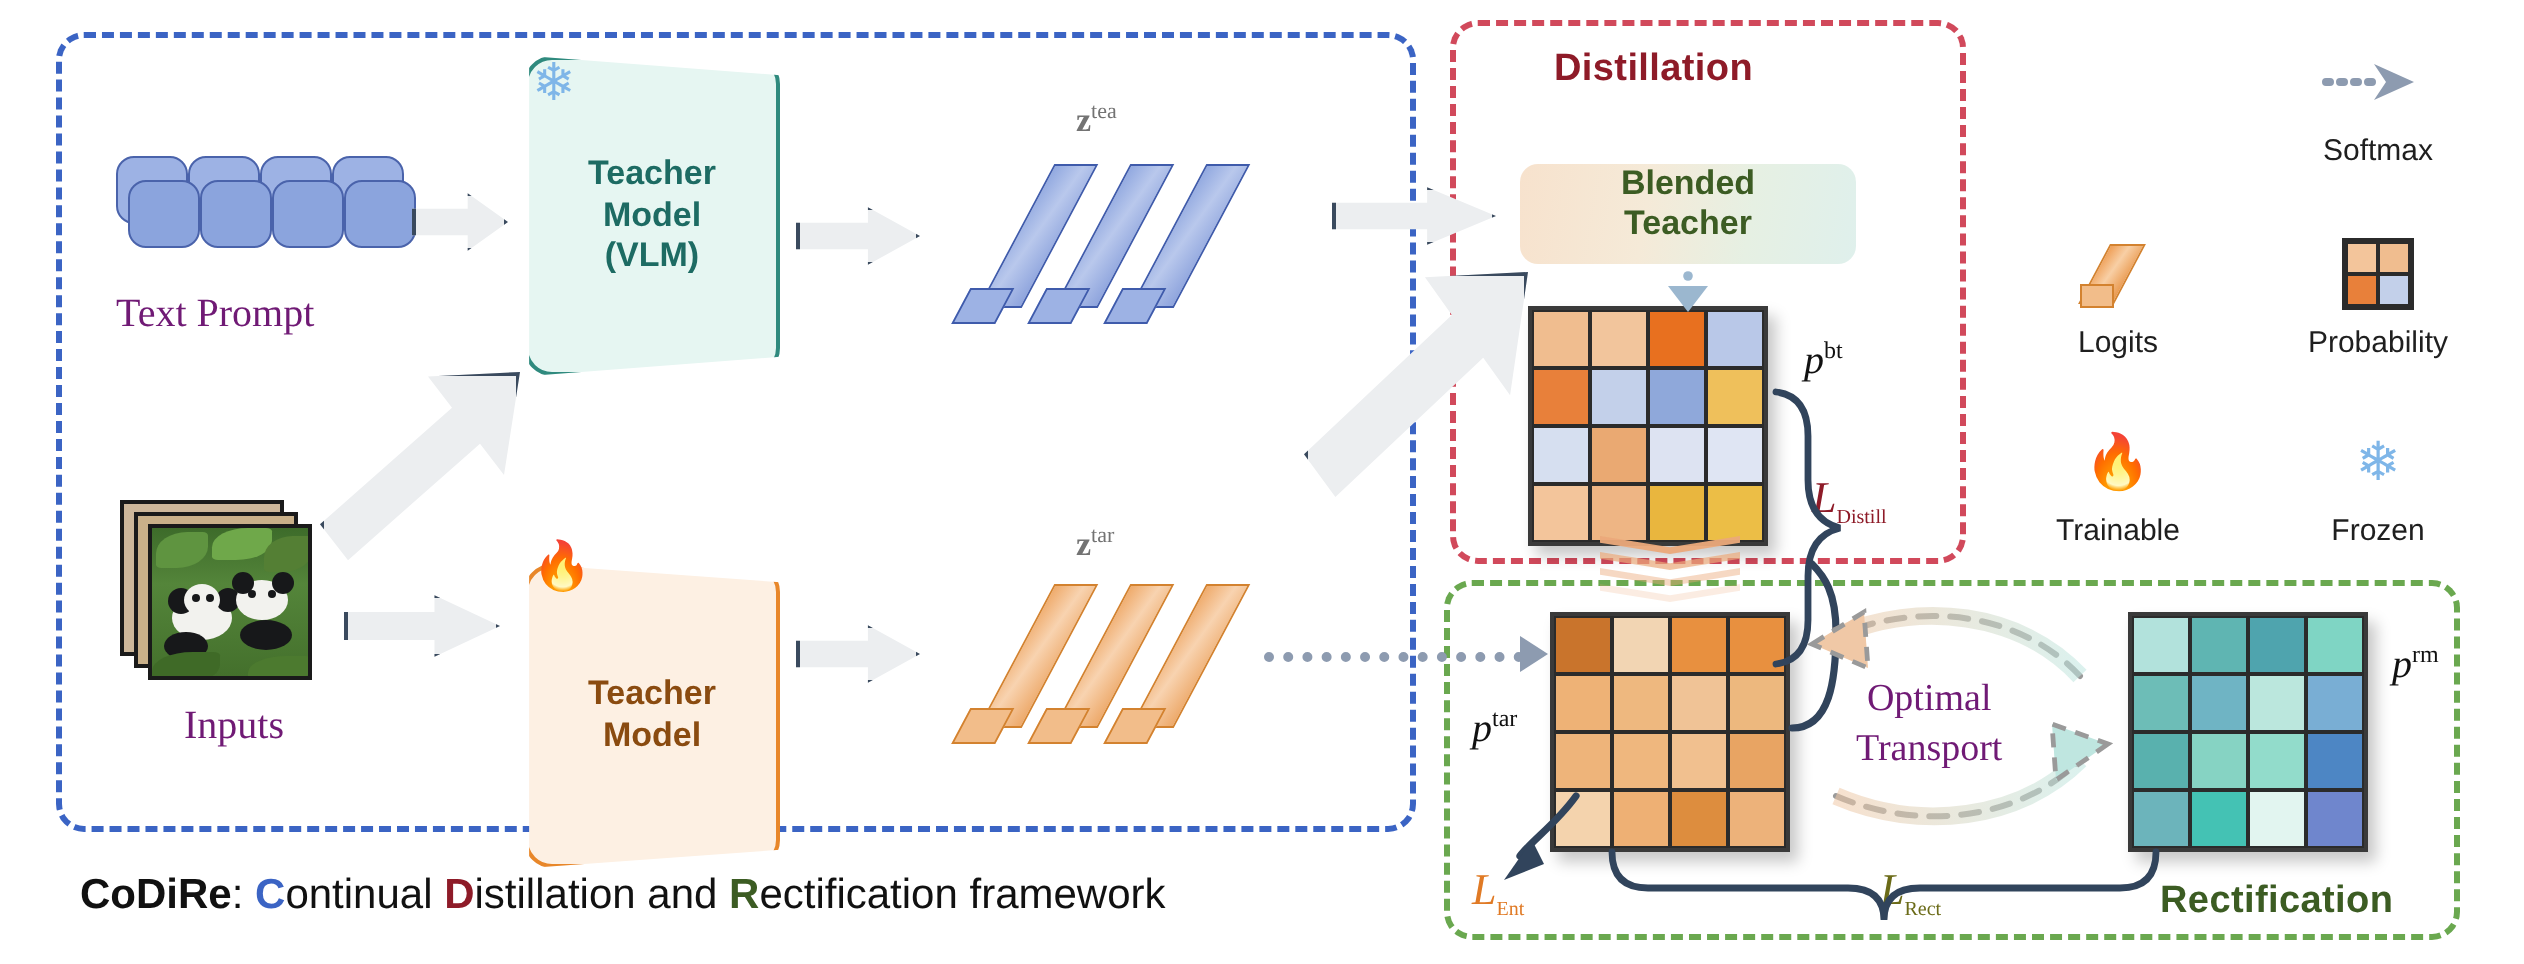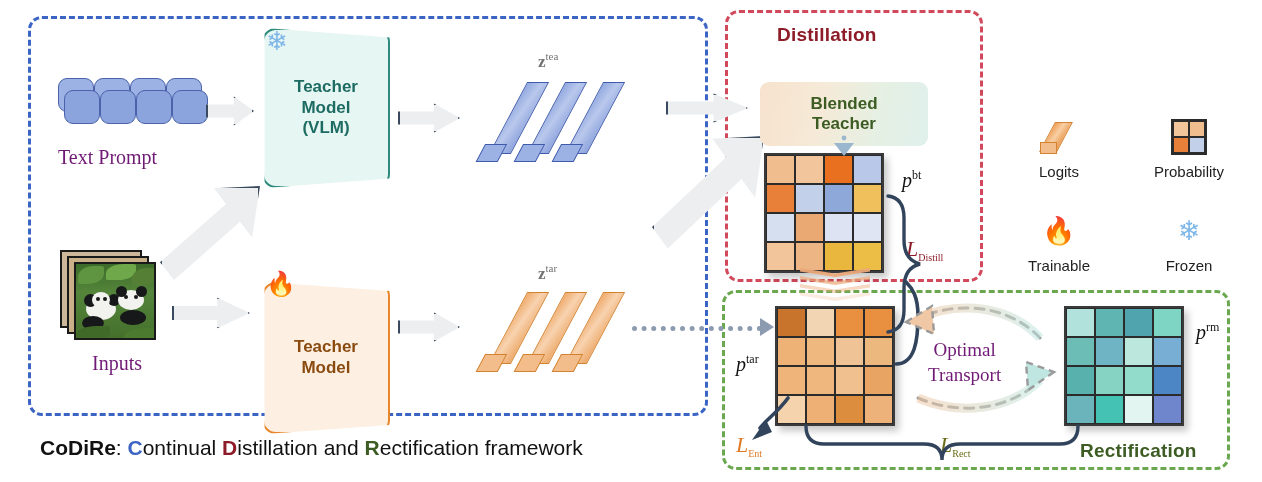--- a/index.html
+++ b/index.html
@@ -81,24 +81,24 @@
   .arrow-r { clip-path: polygon(0% 28%, 58% 28%, 58% 2%, 100% 50%, 58% 98%, 58% 72%, 0% 72%); }
   .arrow-up-right { clip-path: polygon(0% 68%, 66% 16%, 54% 2%, 100% 0%, 92% 46%, 80% 32%, 14% 84%); }
 
   
   .dotted-line { position:absolute; height:0; border-top:5px dotted #8d9bb0; }
   .dot-head { position:absolute; width:0;height:0;
               border-left:14px solid #8d9bb0; border-top:9px solid transparent;
               border-bottom:9px solid transparent; }
 
   
-  #blended { position:absolute; left:760px; top:82px; width:168px; height:64px;
+  #blended { position:absolute; left:760px; top:82px; width:168px; height:50px;
              border-radius:9px;
              background:linear-gradient(100deg,#f7e2cd 0%,#f5ead8 38%,#e6f0e3 68%,#dff0ec 100%);
-             display:flex; align-items:center; justify-content:center;
+             display:flex; align-items:flex-start; justify-content:center;
              text-align:center; line-height:1.15; font-weight:bold; font-size:17px;
              color:#3c5c23; }
 
   
   .matrix { position:absolute; display:grid; border:2.6px solid #3a3a3a;
             box-shadow:4px 5px 7px rgba(0,0,0,.22); gap:0; }
   .matrix div { border:1.3px solid #2b2b2b; }
   #m-bt  { left:764px; top:153px; width:120px; height:120px;
            grid-template-columns:repeat(4,1fr); grid-template-rows:repeat(4,1fr); }
   #m-tar { left:775px; top:306px; width:120px; height:120px;
@@ -384,20 +384,29 @@
         <stop offset="100%" stop-color="#f0c8a6"></stop>
     </linearGradient>
     <linearGradient id="gBotArc" x1="0" y1="0" x2="1" y2="0">
       <stop offset="0%" stop-color="#f0c8a6"></stop>
         <stop offset="100%" stop-color="#bfe6e0"></stop>
     </linearGradient>
   </defs>
 </svg>
 
 <div id="legend">
+  <div class="leg-cell" style="left:130px; top:0px;">
+    <div class="leg-ico">
+      <svg width="56" height="22" overflow="visible">
+        <line x1="2" y1="11" x2="26" y2="11" stroke="#8d9bb0" stroke-width="4" stroke-dasharray="2 5" stroke-linecap="round"></line>
+        <polygon points="26,2 46,11 26,20 32,11" fill="#8d9bb0"></polygon>
+      </svg>
+    </div>
+    <div class="leg-label">Softmax</div>
+  </div>
 
   <div class="leg-cell" style="left:130px; top:96px;">
     <div class="leg-ico">
       <div class="probmini">
         <div style="background:#f3c59b"></div>
           <div style="background:#f0bd8f"></div>
         <div style="background:#e8803a"></div>
           <div style="background:#c3d0ea"></div>
       </div>
     </div>

